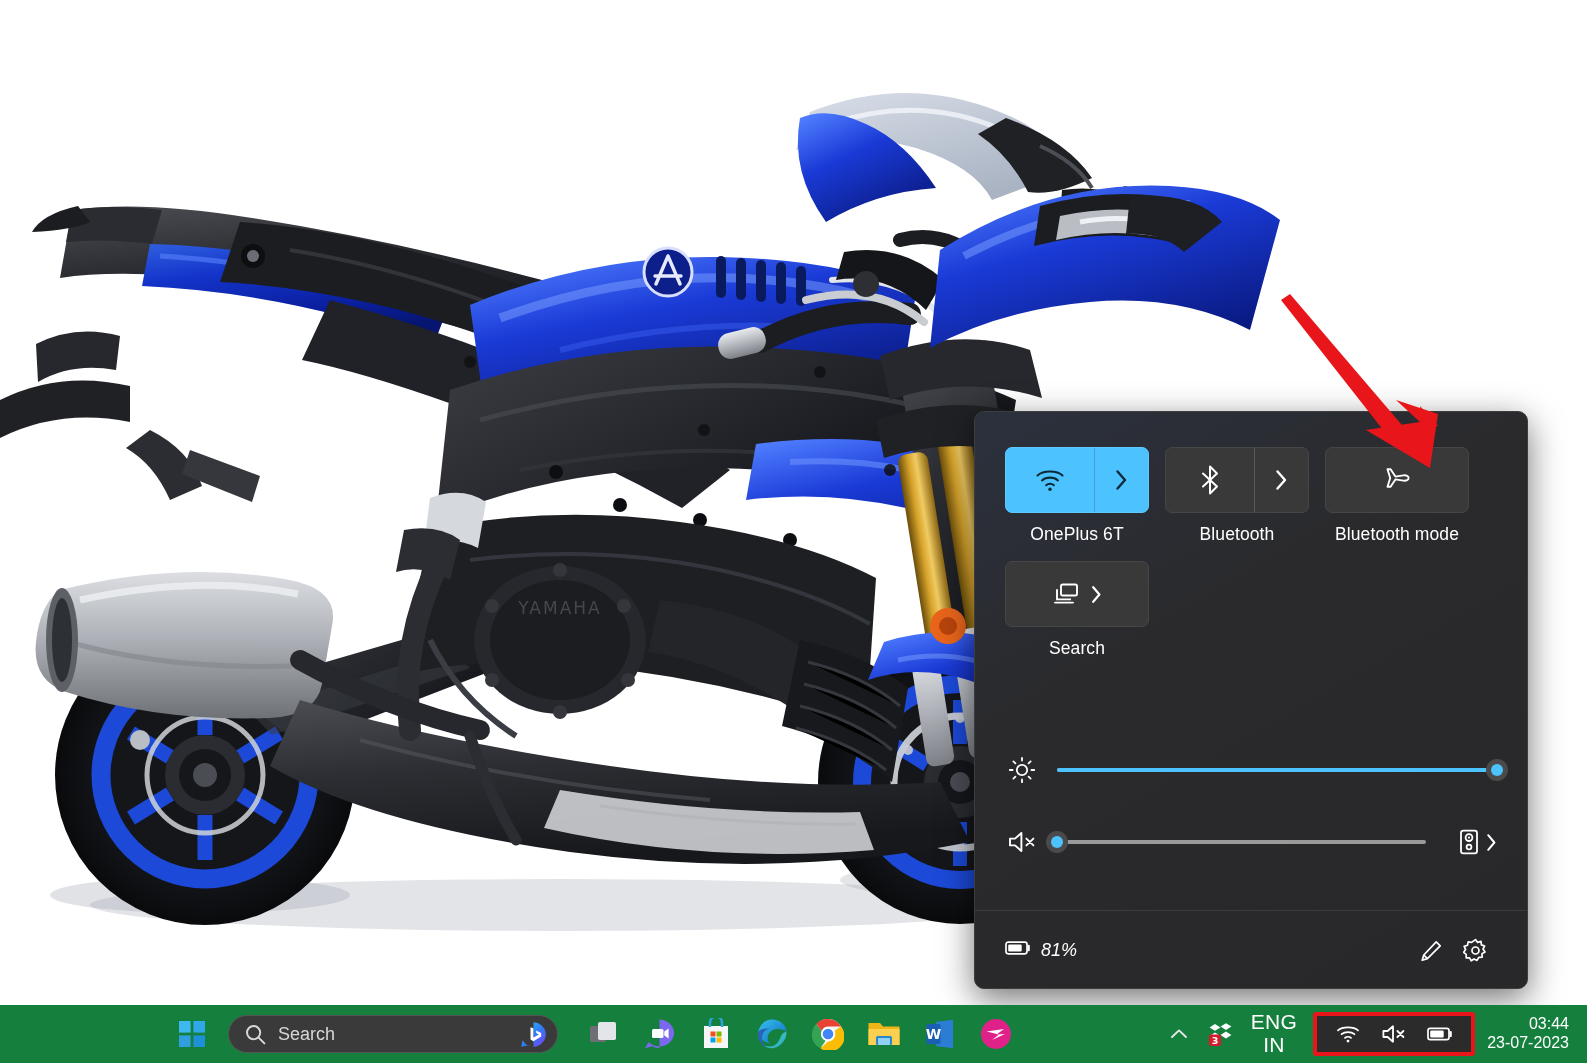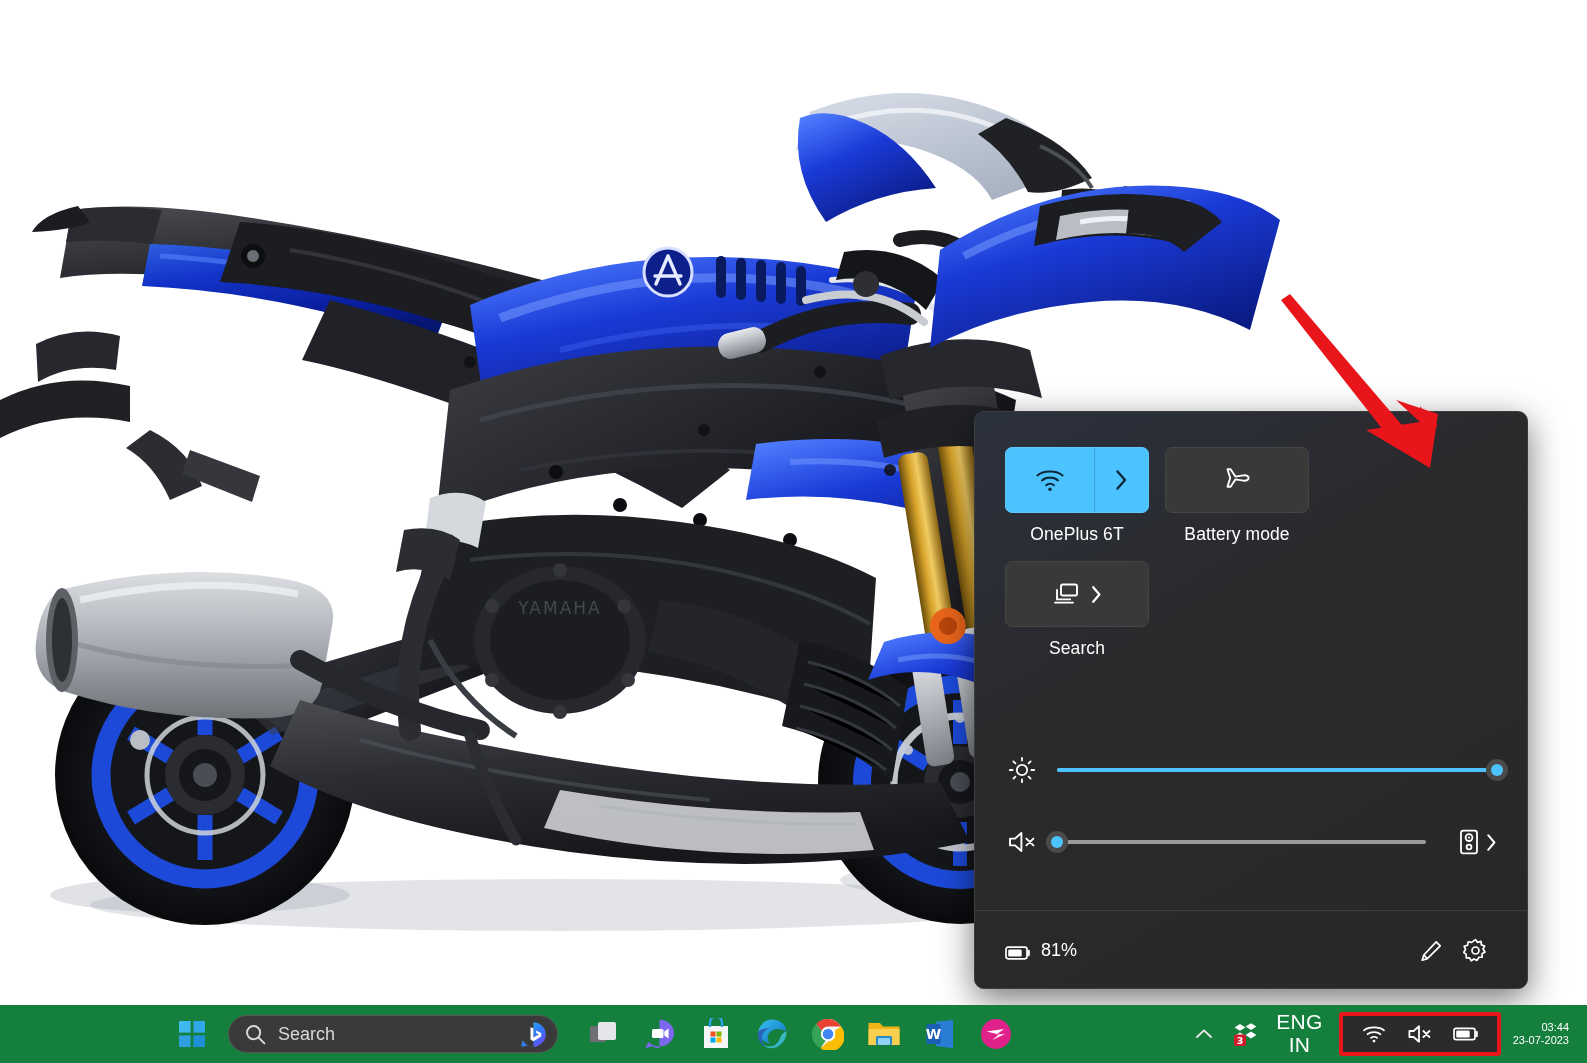--- a/index.html
+++ b/index.html
@@ -85,21 +85,21 @@
     width:12px; height:12px; border-radius:50%; background:#4cc2ff; display:block;
   }
   .slider-tail { display:flex; align-items:center; gap:6px; padding-left:14px; color:#fff; }
 
   
   .qs-divider { position:absolute; left:0; right:0; top:498px; height:1px; background:rgba(255,255,255,.09); }
   .qs-footer {
     position:absolute; left:0; right:0; top:499px; height:79px;
     display:flex; align-items:center; padding:0 30px;
   }
-  .battery-readout { display:flex; align-items:flex-end; gap:10px; color:#fff; font-size:18px; }
+  .battery-readout { display:flex; align-items:flex-start; gap:10px; color:#fff; font-size:18px;font-style:italic; }
   .footer-spacer { flex:1; }
   .footer-btn {
     width:44px; height:44px; border-radius:5px;
     display:flex; align-items:center; justify-content:center;
     color:#fff; cursor:pointer;
   }
 
   
   #red-arrow { position:absolute; left:1270px; top:288px; width:180px; height:190px; pointer-events:none; }
 
@@ -137,21 +137,21 @@
     display:flex; flex-direction:column; align-items:center; justify-content:center;
     color:#fff; font-size:21px; line-height:1.08; padding:0 10px; cursor:pointer; letter-spacing:.3px;
   }
   .tray-group {
     display:flex; align-items:center; gap:4px; height:44px; padding:0 10px;
     border:4px solid #e8161b; border-radius:3px; margin:0 6px;
     background:#2b2b2b;
   }
   .clock {
     display:flex; flex-direction:column; align-items:flex-end; justify-content:center;
-    color:#fff; font-size:11px; line-height:1.18; padding:0 10px 0 6px; cursor:pointer;
+    color:#fff; font-size:16px; line-height:1.18; padding:0 10px 0 6px; cursor:pointer;
   }
 </style>
 </head>
 <body>
 
 <div id="desktop">
   <div id="wallpaper-scene">
     <svg width="1587" height="1005" viewBox="0 0 1587 1005">
       <defs>
         <linearGradient id="blueA" x1="0" y1="0" x2="0.4" y2="1">
@@ -422,30 +422,45 @@
             </div>
             <div class="tile-chev">
               <svg class="ico ico-dark" width="13" height="22" viewBox="0 0 13 22" fill="none" stroke="currentColor" stroke-width="2.4" stroke-linecap="round" stroke-linejoin="round">
                 <path d="M2.5 2.5 L10 11 L2.5 19.5"></path>
               </svg>
             </div>
           </div>
           <div class="tile-label">OnePlus 6T</div>
         </div>
 
+        <div class="tile-cell">
+          <div class="tile-btn">
+            <div class="tile-main">
+              <svg class="ico ico-light" width="20" height="30" viewBox="0 0 20 30" fill="none" stroke="currentColor" stroke-width="2" stroke-linecap="round" stroke-linejoin="round">
+                <path d="M10 1.5 L10 28.5 L17 21.5 L3 8.5 M3 21.5 L17 8.5 L10 1.5"></path>
+              </svg>
+            </div>
+            <div class="tile-chev">
+              <svg class="ico ico-light" width="13" height="22" viewBox="0 0 13 22" fill="none" stroke="currentColor" stroke-width="2.4" stroke-linecap="round" stroke-linejoin="round">
+                <path d="M2.5 2.5 L10 11 L2.5 19.5"></path>
+              </svg>
+            </div>
+          </div>
+          <div class="tile-label">Bluetooth</div>
+        </div>
 
         <div class="tile-cell">
           <div class="tile-btn">
             <div class="tile-solo">
               <svg class="ico ico-light" width="30" height="28" viewBox="0 0 30 28" fill="none" stroke="currentColor" stroke-width="1.9" stroke-linejoin="round">
                 <path d="M5.5 3.2 L8.6 3.2 L13.4 10.6 L21.4 9.4 C24.4 9 26.6 10.1 26.6 12 C26.6 13.9 24.4 15 21.4 14.6 L13.4 13.4 L8.6 20.8 L5.5 20.8 L8.2 12 Z"></path>
               </svg>
             </div>
           </div>
-          <div class="tile-label">Battery mode</div>
+          <div class="tile-label">Bluetooth mode</div>
         </div>
       </div>
 
       <div class="tile-row">
 
 
         <div class="tile-cell">
           <div class="tile-btn">
             <div class="tile-solo">
               <svg class="ico ico-light" width="30" height="26" viewBox="0 0 30 26" fill="none" stroke="currentColor" stroke-width="1.9" stroke-linejoin="round">

